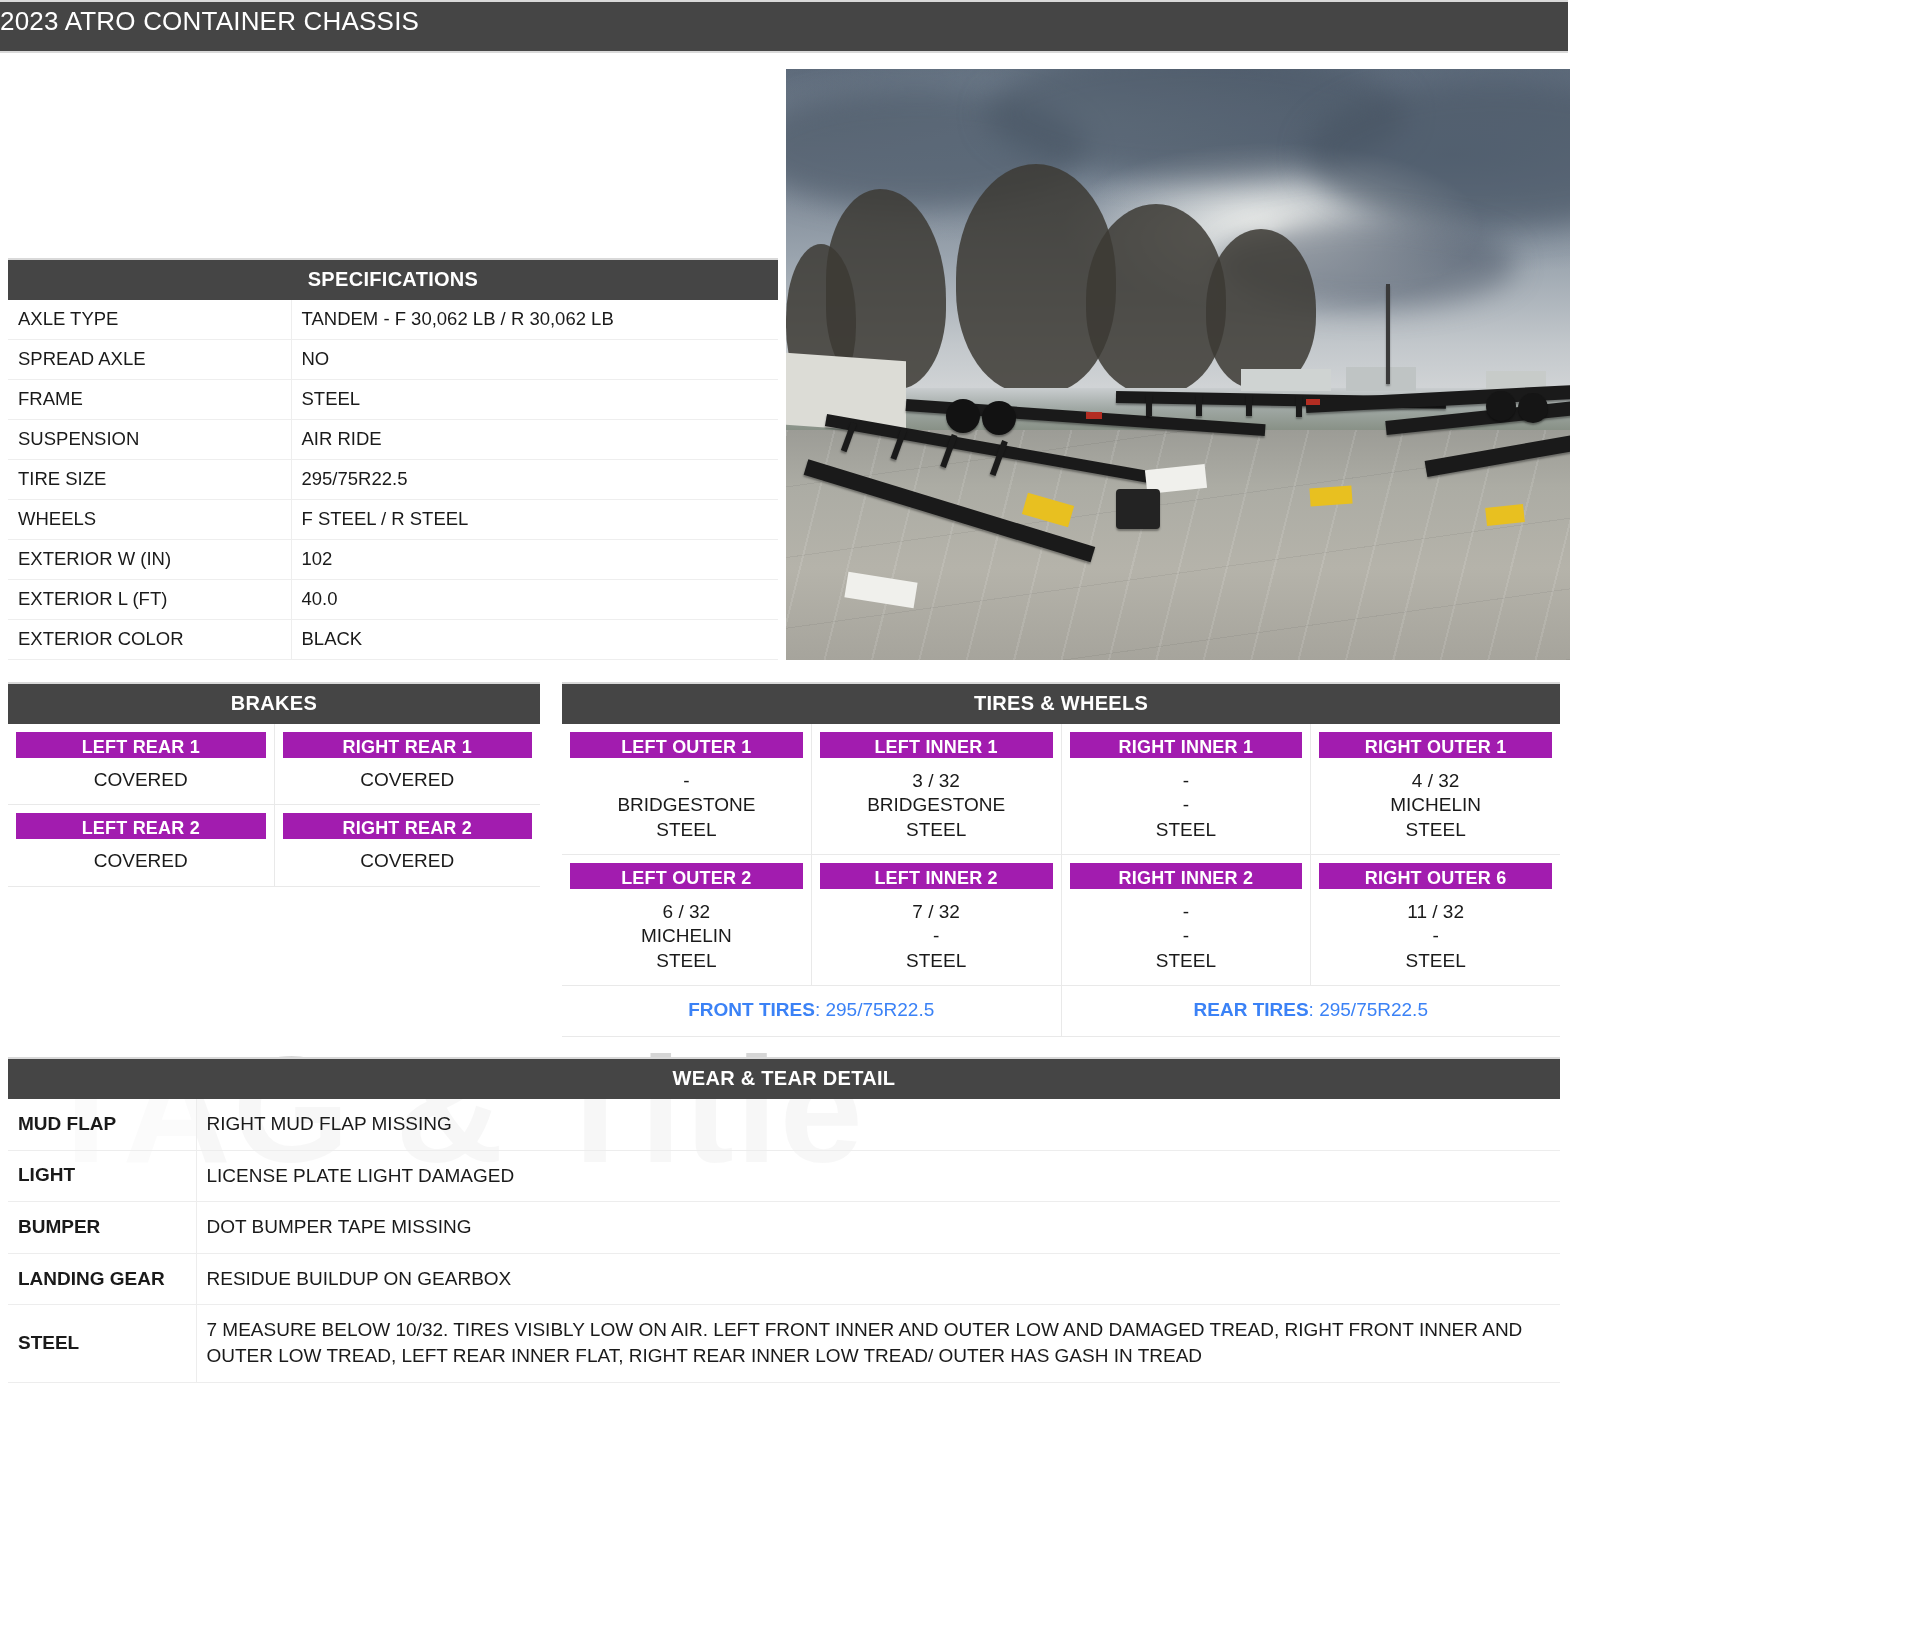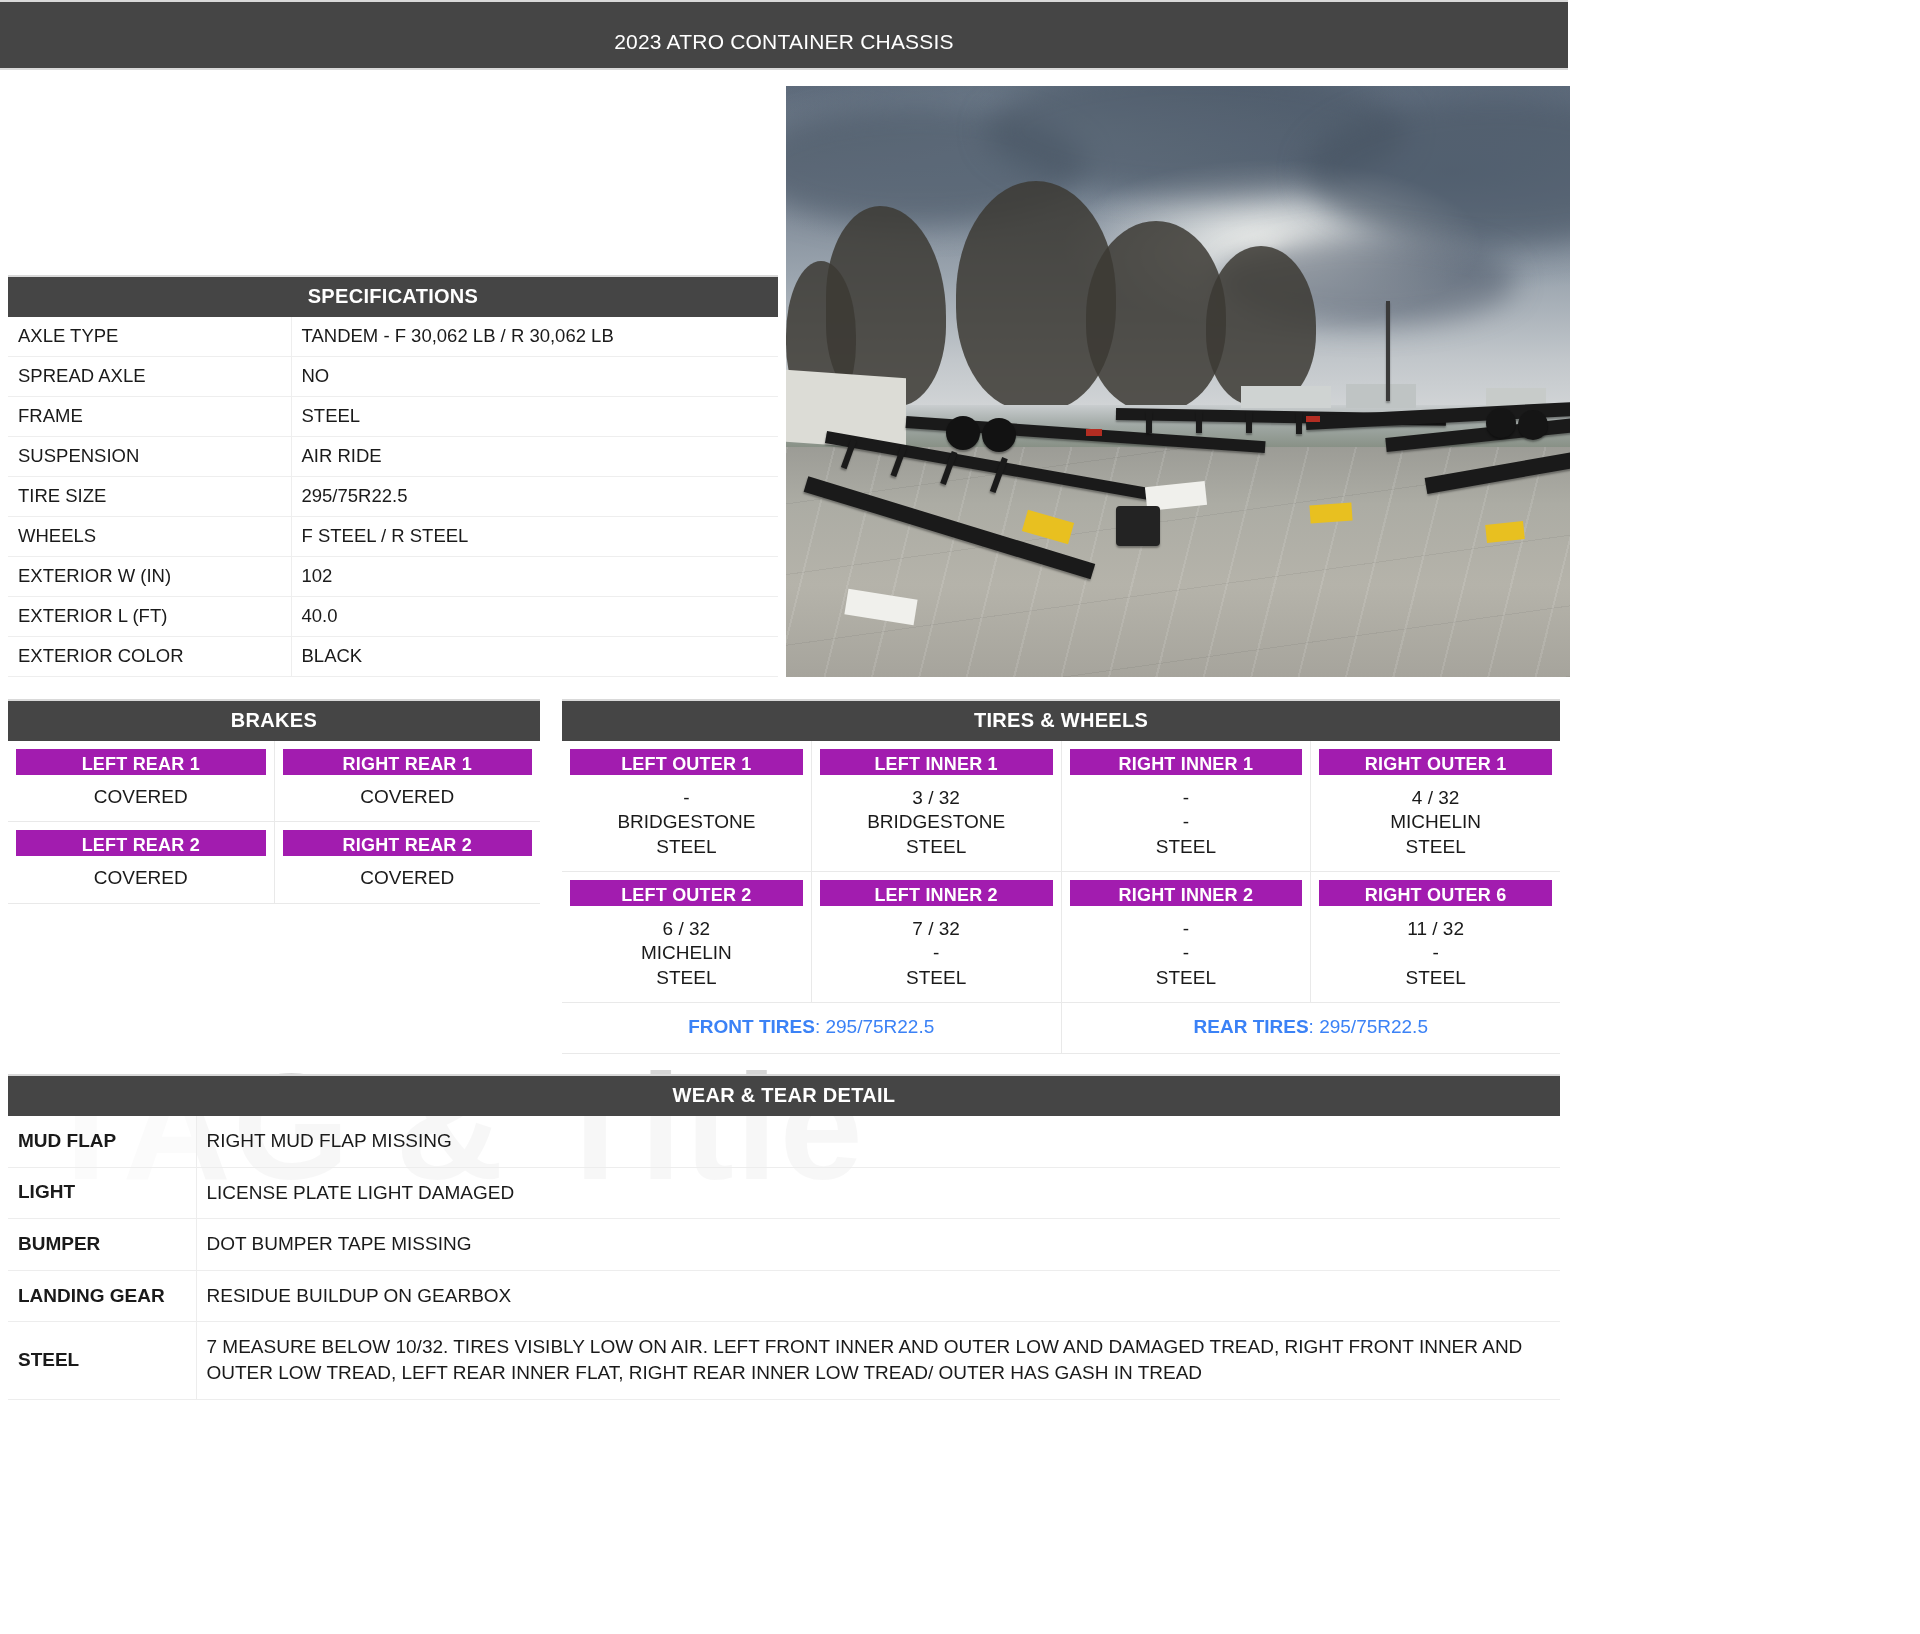--- a/index.html
+++ b/index.html
@@ -16,25 +16,24 @@
   }
   .page {
     width: 1568px;
     position: relative;
   }
 
   
   .title-bar {
     background: #454545;
     color: #ffffff;
-    text-align: center;
-    font-size: 21px;
+    font-size: 26px;
     font-weight: 400;
     letter-spacing: 0.2px;
-    padding: 28px 0 14px 0;
+    padding: 4px 0 14px 0;
     border-top: 2px solid #d9d9d9;
     border-bottom: 2px solid #d9d9d9;
   }
 
   
   .top-area {
     display: flex;
     align-items: flex-end;
     margin-top: 16px;
   }

